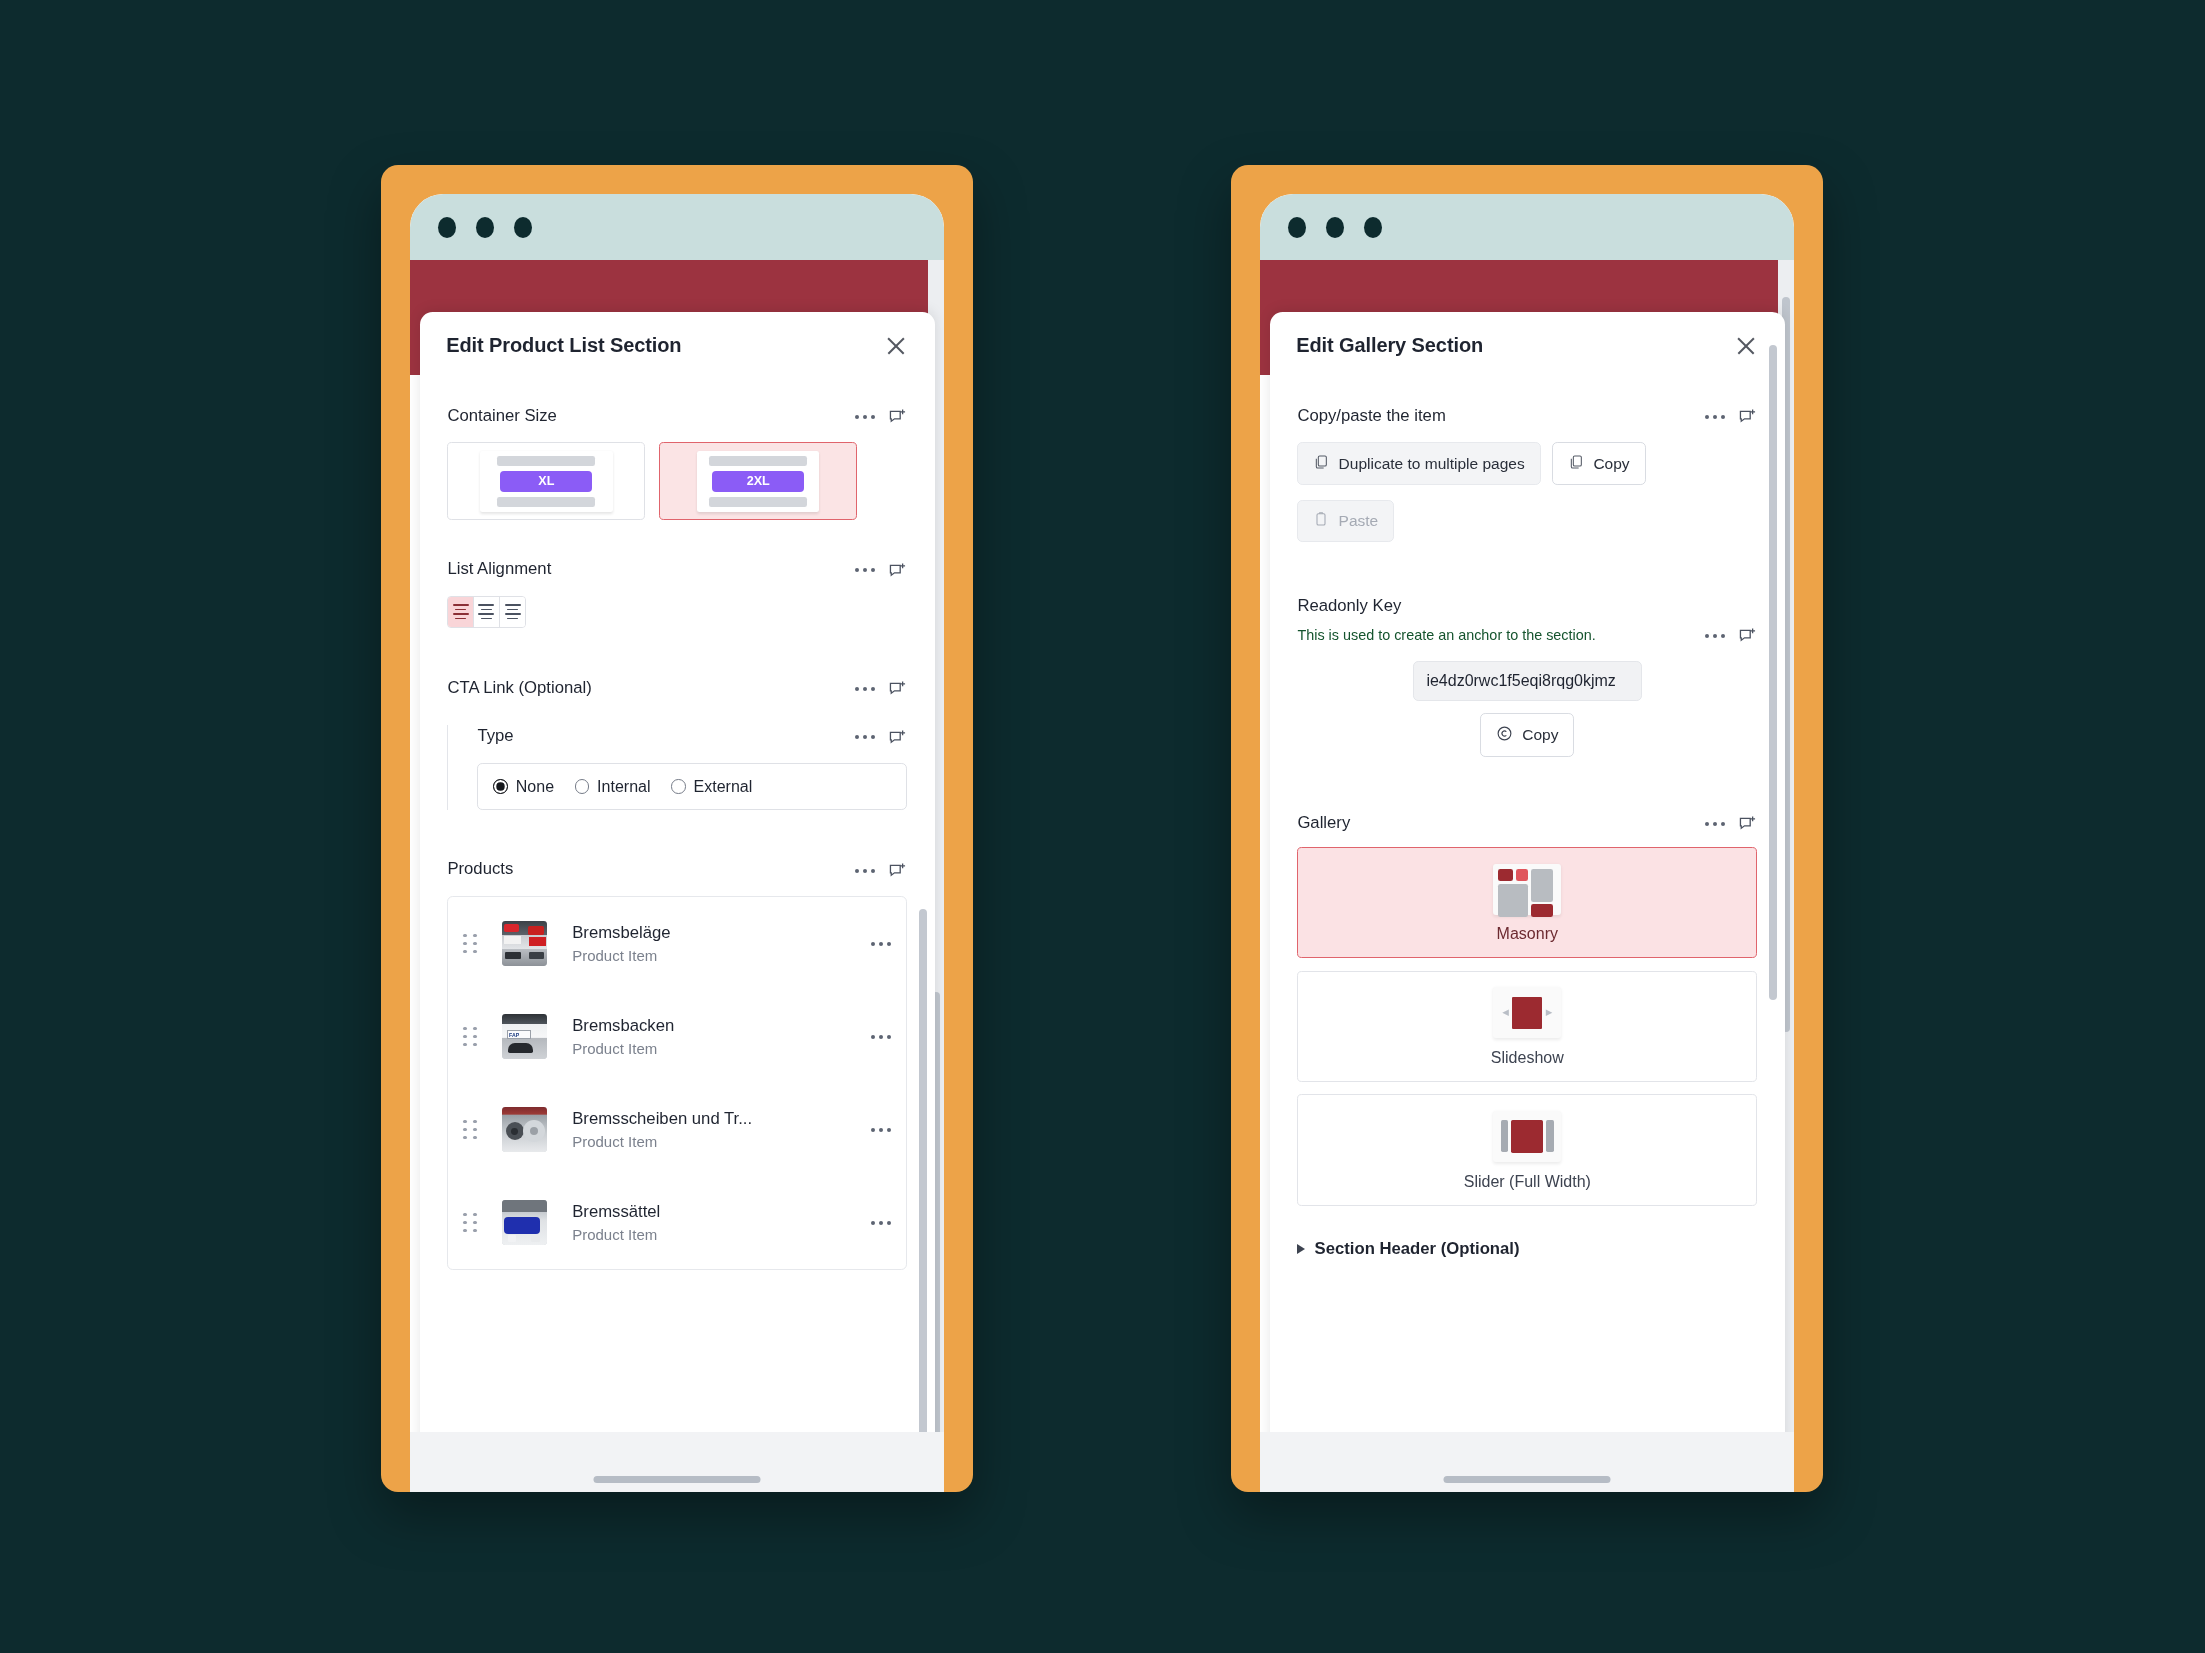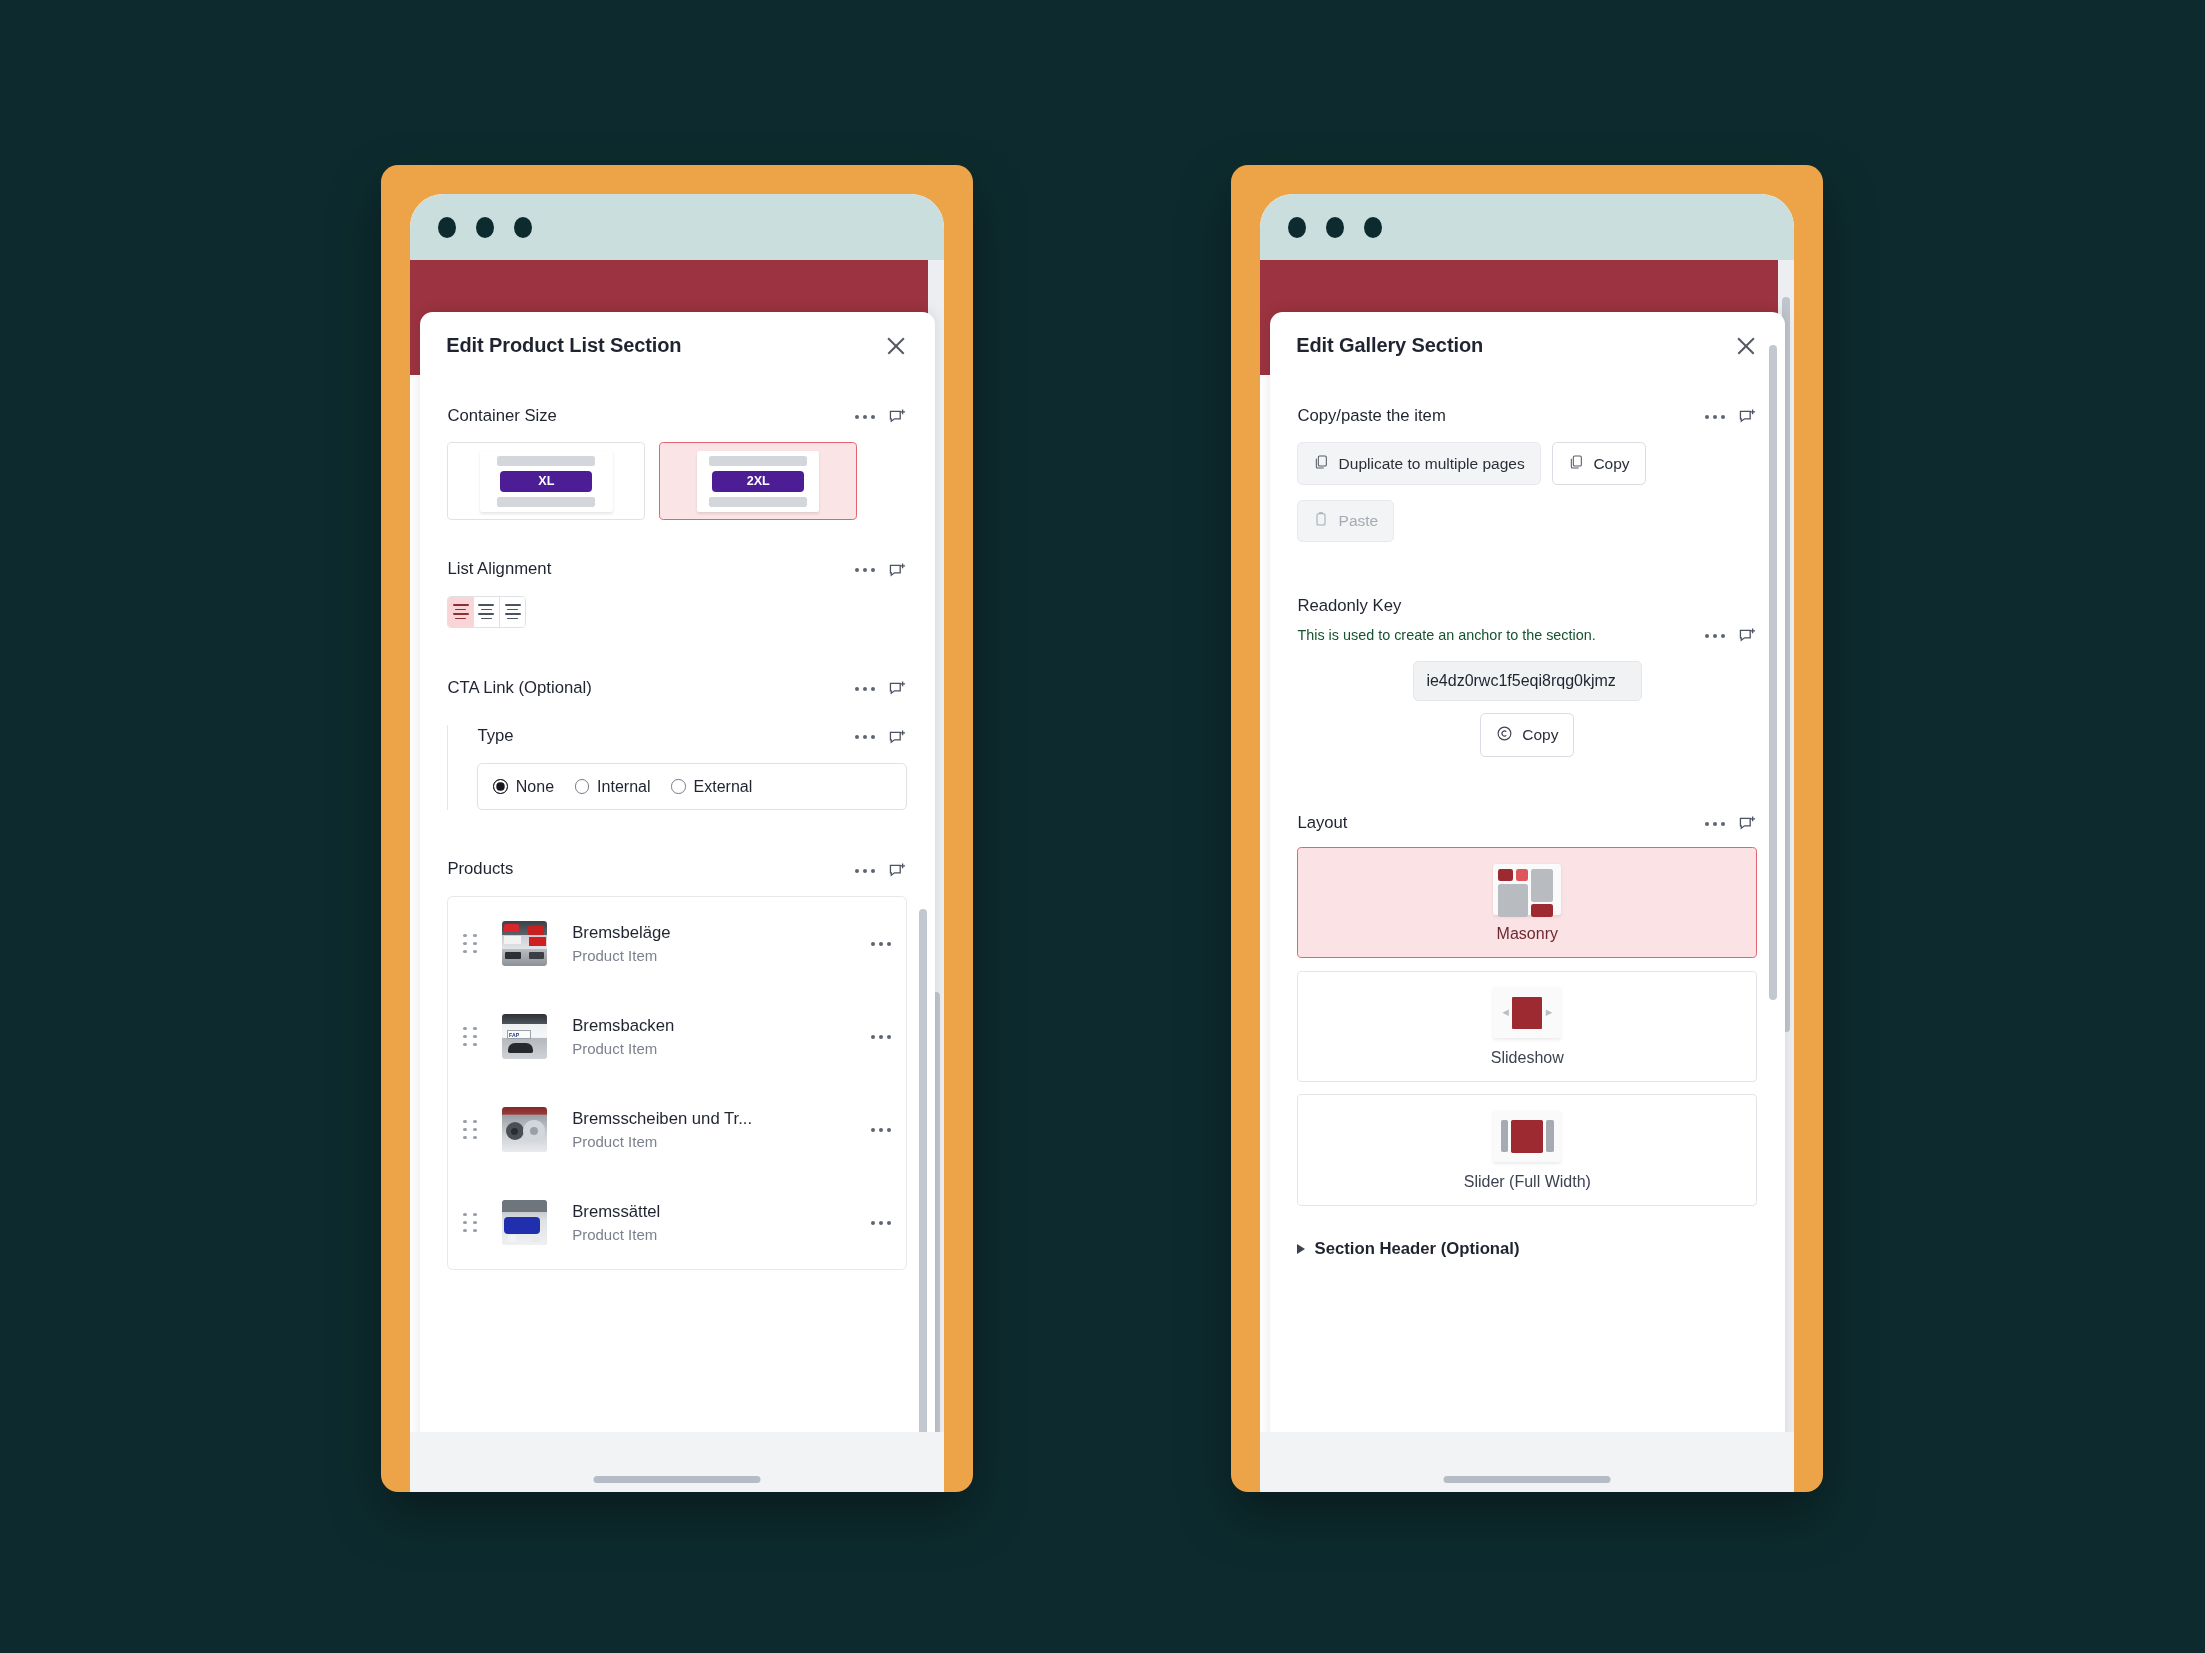--- a/index.html
+++ b/index.html
@@ -108,21 +108,21 @@
     cursor: pointer;
   }
   .size-card.selected { border-color: #e0646c; background: #fbe4e5; }
   .size-glyph { width: 133px; height: 61px; background:#fff; border-radius:2.3px;
                 box-shadow: 0 1.1px 2.9px rgba(0,0,0,.10);
                 display:flex; flex-direction:column; align-items:center; justify-content:center; gap:5.2px;
                 padding: 5.2px 0; }
   .size-card.selected .size-glyph { width: 122px; }
   .bar-grey { width: 98px; height: 11.5px; background: #d3d6db; border-radius: 2.3px; }
   .pill-red {
-    width: 92px; height: 25px; background: #4c1d95; border-radius: 4px;
+    width: 92px; height: 25px; background: #8b5cf6; border-radius: 4px;
     color: #fff; font-size: 12.6px; font-weight: 700;
     display:flex; align-items:center; justify-content:center;
   }
 
   
   .align-group { display: flex; margin-top: 15px; width: 79px;
                  border: 1.1px solid #dfe1e6; border-radius: 4px; overflow: hidden; }
   .align-btn { width: 26px; height: 30px; display:flex; flex-direction: column;
                align-items:center; justify-content:center; gap:2.9px;
                border-right: 1.1px solid #dfe1e6; cursor:pointer; background:#fff; }
@@ -611,21 +611,21 @@
                       <path d="M14.6 9.4a3.6 3.6 0 1 0 0 5.2"></path>
                   </svg>
                 </span>
                 <span>Copy</span>
               </div>
             </div>
           </div>
 
           <div class="field" style="margin-top:55px;">
             <div class="field-head">
-              <div class="field-label">Layout</div>
+              <div class="field-label">Gallery</div>
               <div class="field-tools">
                 <span class="dots3">
                     <i></i>
                     <i></i>
                     <i></i>
                   </span>
                 <span class="comment-ico">
                   <svg width="19.5" height="19.5" viewBox="0 0 24 24" fill="none" stroke="#4b5260" stroke-width="1.6">
                     <path d="M3 5.5h12v9H8l-4 3v-3H3z"></path>
                       <path d="M18 3v6M15 6h6"></path>

